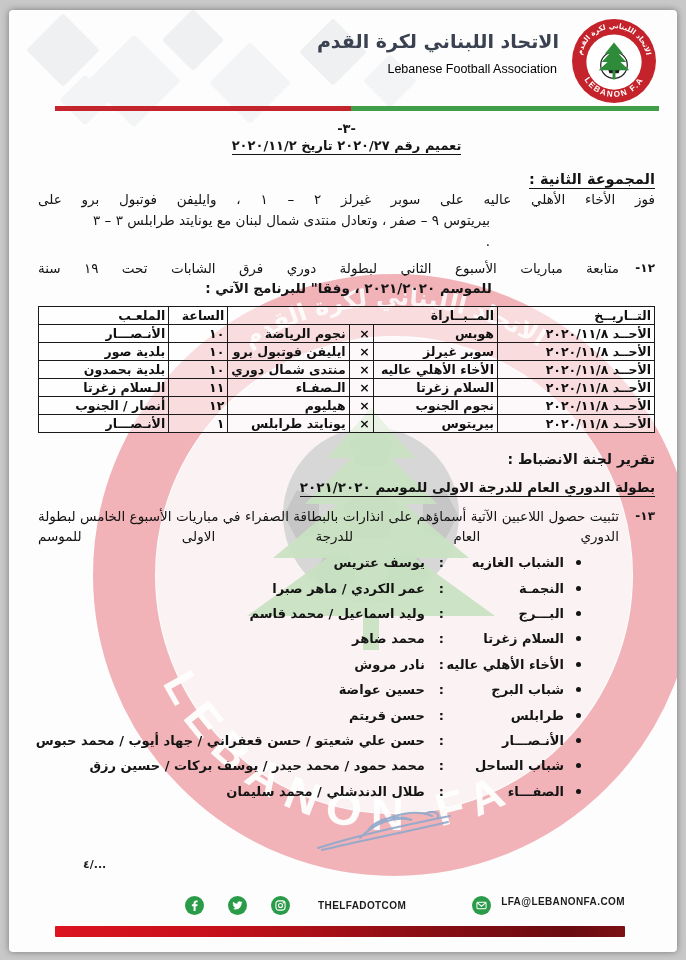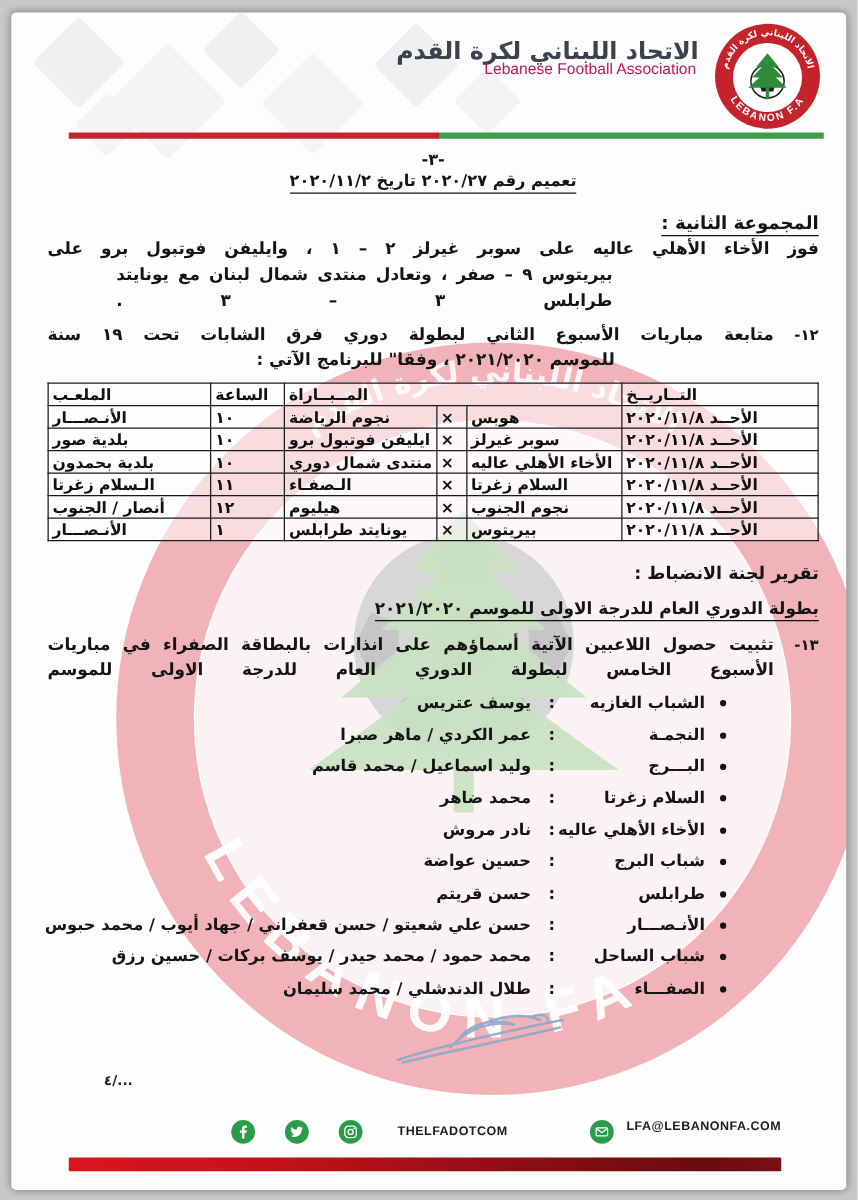--- a/index.html
+++ b/index.html
@@ -12,55 +12,55 @@
     position:absolute;left:9px;top:10px;width:668px;height:942px;
     background:#fdfdfd;border-radius:4px;box-shadow:0 0 7px rgba(0,0,0,.4);
   }
   
   .dia{position:absolute;background:#eef0f1;transform:rotate(45deg);z-index:1;border-radius:3px}
   .hdr-ar{
     position:absolute;top:20px;right:118px;z-index:2;
     font-size:19px;font-weight:700;color:#3a4150;direction:rtl;
   }
   .hdr-en{
-    position:absolute;top:38px;right:120px;z-index:2;
-    font-size:12.5px;color:#be185d;font-family:"Liberation Sans",sans-serif;
+    position:absolute;top:52px;right:120px;z-index:2;
+    font-size:12.5px;color:#000000;font-family:"Liberation Sans",sans-serif;
   }
   .logo{position:absolute;top:8px;right:20px;width:86px;height:86px;z-index:2}
   .divider{
     position:absolute;top:96px;left:46px;right:18px;height:5px;z-index:2;
     background:linear-gradient(to right,#c4242b 0%,#c4242b 49%,#3f9e49 49%,#3f9e49 100%);
   }
   
   .wm{position:absolute;inset:0;z-index:0;pointer-events:none}
   
   .content{
     position:absolute;top:105px;left:29px;width:617px;z-index:2;
     direction:rtl;color:#141414;
   }
   .pagenum{text-align:center;font-size:13px;font-weight:700;line-height:16px;margin-top:6px}
   .circ{text-align:center;font-size:13px;font-weight:700;line-height:18px}
   .circ span{border-bottom:1.5px solid #141414;padding-bottom:1px}
   .sec-head{margin-top:14px;font-size:14.5px;font-weight:700;line-height:20px;text-align:right}
   .sec-head span{border-bottom:1.5px solid #141414;padding-bottom:1px}
-  .jline{font-size:13.5px;font-weight:700;line-height:21px;text-align:justify;text-align-last:justify}
+  .jline{font-size:13.5px;font-weight:400;line-height:21px;text-align:justify;text-align-last:justify}
   .g-tail{padding-right:165px;padding-left:55px}
   .numitem{display:flex;gap:6px;margin-top:6px}
   .numitem .num{width:30px;font-size:12px;font-weight:700;line-height:20px;flex:none}
   .numitem .bod{flex:1}
   .numitem .bod .jline{line-height:20px}
   .i12-tail{font-size:13.5px;font-weight:700;line-height:20px;text-align:center;padding-left:40px}
   .i13-tail{font-size:13.5px;font-weight:700;line-height:18px;text-align:right;padding-right:112px}
   
   table.sched{
     width:100%;border-collapse:collapse;margin-top:8px;
     font-size:12.5px;font-weight:700;color:#101010;background:rgba(255,255,255,.55);
   }
   table.sched th,table.sched td{
-    border:1px solid #1a1a1a;height:17px;padding:0 3px;text-align:left;white-space:nowrap;
+    border:1px solid #1a1a1a;height:17px;padding:0 3px;text-align:right;white-space:nowrap;
   }
   table.sched{border:1.5px solid #1a1a1a}
   col.c-date{width:26%}col.c-home{width:20.2%}col.c-vs{width:4%}
   col.c-away{width:18.6%}col.c-time{width:9.7%}col.c-venue{width:21.5%}
   
   .disc-head{margin-top:16px;font-size:14px;font-weight:700;line-height:20px;text-align:right}
   .league-head{margin-top:8px;font-size:13.5px;font-weight:700;line-height:21px;text-align:right}
   .league-head span{border-bottom:1.5px solid #141414;padding-bottom:1px}
   .wlist{margin-top:4px;padding-right:74px}
   .wrow{display:flex;align-items:center;height:25.4px;font-size:13px;font-weight:700}

